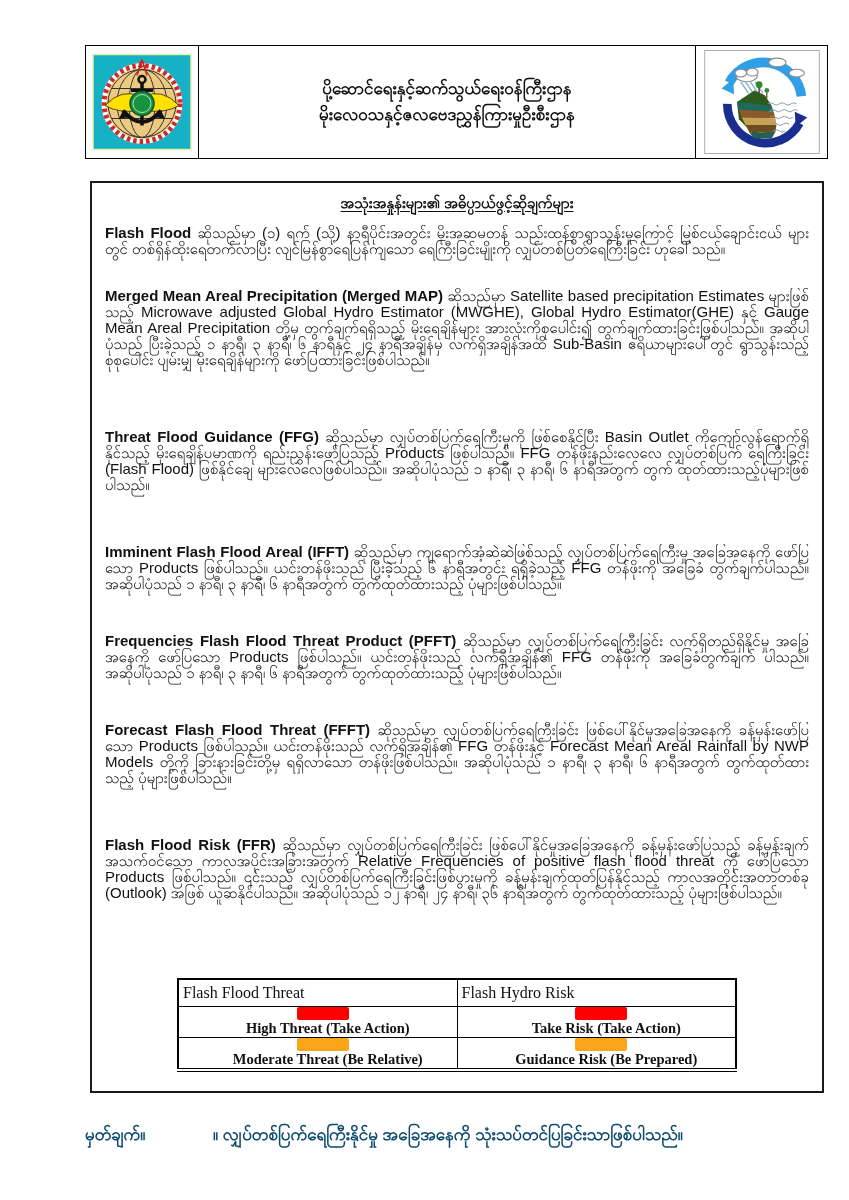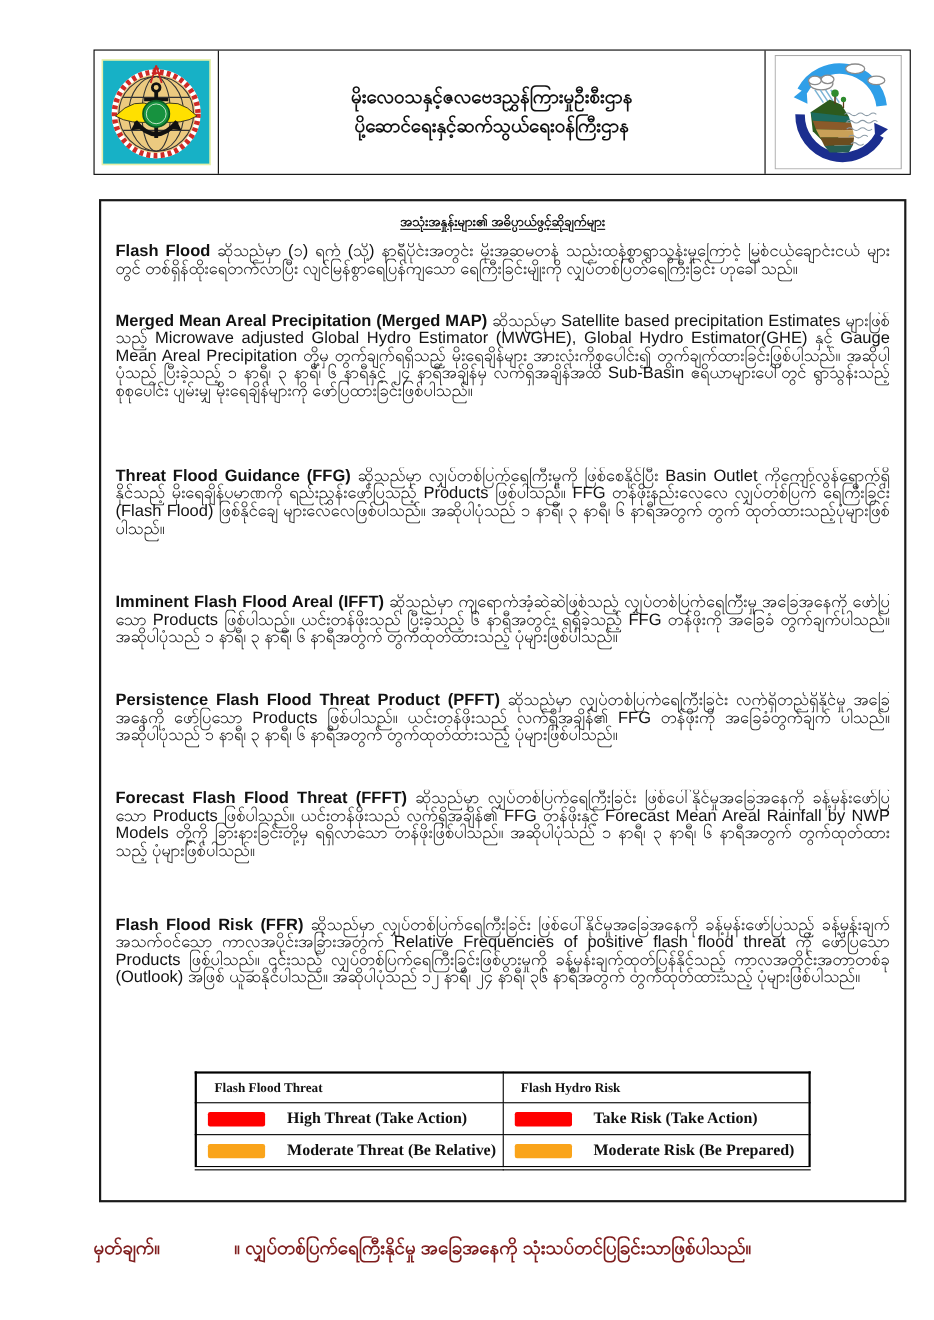--- a/index.html
+++ b/index.html
@@ -18,44 +18,44 @@
   .header-cell-left{width:112px;border-right:1.6px solid #000;display:flex;align-items:center;justify-content:center;}
   .header-cell-center{flex:1;display:flex;flex-direction:column;justify-content:center;text-align:center;
     font-weight:700;font-size:17px;line-height:1.55;}
   .header-cell-right{width:131px;border-left:1.6px solid #000;display:flex;align-items:center;justify-content:center;}
   
   .doc-box{
     margin-top:22px;margin-left:5px;width:734px;height:912px;box-sizing:border-box;
     border:2px solid #1a1a1a;padding:8px 13px 0 13px;overflow:hidden;
   }
   .doc-title{
-    text-align:center;font-weight:700;font-size:12px;margin:2px 0 10px 0;
+    text-align:center;font-weight:700;font-size:15px;margin:2px 0 10px 0;
     text-decoration:underline;text-underline-offset:3px;
   }
   .para{
     font-size:15px;line-height:16px;text-align:justify;margin:0 0 11px 0;overflow:hidden;
   }
   .para b{font-weight:700;}
   .para-l2{height:52px}.para-l3{height:78px}.para-l4{height:104px}.para-l5{height:130px}
   
   .threat-table{
     border-collapse:collapse;margin:1px auto 0 auto;width:560px;
     border:2px solid #000;border-bottom:4px double #000;
     font-family:"Liberation Serif","DejaVu Serif",serif;
   }
   .threat-table th{
-    border:1.3px solid #000;text-align:left;font-weight:700;font-size:12px;
-    padding:3px 16px;height:20px;width:50%;
+    border:1.3px solid #000;text-align:left;font-weight:400;font-size:16px;
+    padding:3px 4px;height:20px;width:50%;
   }
   .threat-table td{border:1.3px solid #000;height:28px;padding:0;}
-  .legend-cell{display:flex;align-items:center;}
+  .legend-cell{display:flex;align-items:center;flex-direction:column;}
   .swatch{display:inline-block;width:52px;height:13px;margin-left:10px;border-radius:2px;flex:0 0 auto;}
   .legend-label{margin-left:20px;font-weight:700;font-size:14.5px;white-space:nowrap;}
   
-  .footer{margin-top:30px;font-weight:700;font-size:17px;color:#7f1d1d;}
+  .footer{margin-top:30px;font-weight:700;font-size:17px;color:#0c4a6e;}
   .note-label{display:inline-block;width:128px;}
   svg{display:block;}
 </style>
 </head>
 <body>
 
 <div class="header">
   <div class="header-cell-left">
     <svg width="100" height="100" viewBox="0 0 100 97" aria-hidden="true">
       <rect x="1" y="1" width="98" height="95" fill="#17b1c6" stroke="#e6f0a8" stroke-width="1.5"></rect>
@@ -73,22 +73,22 @@
       <circle cx="50" cy="26" r="3.5" fill="none" stroke="#111" stroke-width="2.5"></circle>
       <line x1="50" y1="29" x2="50" y2="72" stroke="#111" stroke-width="3.5"></line>
       <line x1="39" y1="37" x2="61" y2="37" stroke="#111" stroke-width="3"></line>
       <path d="M31 57 Q50 80 69 57" fill="none" stroke="#111" stroke-width="4"></path>
       <path d="M31 57 l-4 8 l9 -1 Z M69 57 l4 8 l-9 -1 Z" fill="#111"></path>
       <circle cx="50" cy="50" r="12" fill="#17923f" stroke="#0a5a23" stroke-width="1.5"></circle>
       <circle cx="50" cy="50" r="9" fill="none" stroke="#d9f0d9" stroke-width="0.8"></circle>
     </svg>
   </div>
   <div class="header-cell-center">
+    <div>ပို့ဆောင်ရေးနှင့်ဆက်သွယ်ရေးဝန်ကြီးဌာန</div>
     <div>မိုးလေဝသနှင့်ဇလဗေဒညွှန်ကြားမှုဦးစီးဌာန</div>
-    <div>ပို့ဆောင်ရေးနှင့်ဆက်သွယ်ရေးဝန်ကြီးဌာန</div>
   </div>
   <div class="header-cell-right">
     <svg width="116" height="104" viewBox="0 0 120 108" aria-hidden="true">
       <rect x="0.5" y="0.5" width="119" height="107" fill="#ffffff" stroke="#aaaaaa" stroke-width="1"></rect>
       <path d="M26 34 A40 40 0 0 1 101 48" fill="none" stroke="#2f9fe8" stroke-width="10"></path>
       <path d="M30 30 l-12 10 l13 6 Z" fill="#2f9fe8"></path>
       <path d="M99 76 A40 40 0 0 1 24 56" fill="none" stroke="#1b2e8f" stroke-width="9"></path>
       <path d="M95 80 l12 -10 l-13 -6 Z" fill="#1b2e8f"></path>
       <g stroke="#8b8b8b" stroke-width="1.2" fill="#ffffff">
         <ellipse cx="44" cy="27" rx="11" ry="6"></ellipse>
@@ -132,21 +132,21 @@
   <div class="doc-title">အသုံးအနှုန်းများ၏ အဓိပ္ပာယ်ဖွင့်ဆိုချက်များ</div>
 
   <p class="para para-l2"><b>Flash Flood</b><span> ဆိုသည်မှာ (၁) ရက် (သို့) နာရီပိုင်းအတွင်း မိုးအဆမတန် သည်းထန်စွာရွာသွန်းမှုကြောင့် မြစ်ငယ်ချောင်းငယ် များတွင် တစ်ရှိန်ထိုးရေတက်လာပြီး လျင်မြန်စွာရေပြန်ကျသော ရေကြီးခြင်းမျိုးကို လျှပ်တစ်ပြတ်ရေကြီးခြင်း ဟုခေါ်သည်။</span></p>
 
   <p class="para para-l5"><b>Merged Mean Areal Precipitation (Merged MAP)</b><span> ဆိုသည်မှာ Satellite based precipitation Estimates များဖြစ်သည့် Microwave adjusted Global Hydro Estimator (MWGHE), Global Hydro Estimator(GHE) နှင့် Gauge Mean Areal Precipitation တို့မှ တွက်ချက်ရရှိသည့် မိုးရေချိန်များ အားလုံးကိုစုပေါင်း၍ တွက်ချက်ထားခြင်းဖြစ်ပါသည်။ အဆိုပါ ပုံသည် ပြီးခဲ့သည့် ၁ နာရီ၊ ၃ နာရီ၊ ၆ နာရီနှင့် ၂၄ နာရီအချိန်မှ လက်ရှိအချိန်အထိ Sub-Basin ဧရိယာများပေါ်တွင် ရွာသွန်းသည့် စုစုပေါင်း ပျမ်းမျှ မိုးရေချိန်များကို ဖော်ပြထားခြင်းဖြစ်ပါသည်။</span></p>
 
   <p class="para para-l4"><b>Threat Flood Guidance (FFG)</b><span> ဆိုသည်မှာ လျှပ်တစ်ပြက်ရေကြီးမှုကို ဖြစ်စေနိုင်ပြီး Basin Outlet ကိုကျော်လွန်ရောက်ရှိ နိုင်သည့် မိုးရေချိန်ပမာဏကို ရည်းညွှန်းဖော်ပြသည့် Products ဖြစ်ပါသည်။ FFG တန်ဖိုးနည်းလေလေ လျှပ်တစ်ပြက် ရေကြီးခြင်း (Flash Flood) ဖြစ်နိုင်ချေ များလေလေဖြစ်ပါသည်။ အဆိုပါပုံသည် ၁ နာရီ၊ ၃ နာရီ၊ ၆ နာရီအတွက် တွက် ထုတ်ထားသည့်ပုံများဖြစ်ပါသည်။</span></p>
 
   <p class="para para-l3"><b>Imminent Flash Flood Areal (IFFT)</b><span> ဆိုသည်မှာ ကျရောက်အံ့ဆဲဆဲဖြစ်သည့် လျှပ်တစ်ပြက်ရေကြီးမှု အခြေအနေကို ဖော်ပြသော Products ဖြစ်ပါသည်။ ယင်းတန်ဖိုးသည် ပြီးခဲ့သည့် ၆ နာရီအတွင်း ရရှိခဲ့သည့် FFG တန်ဖိုးကို အခြေခံ တွက်ချက်ပါသည်။ အဆိုပါပုံသည် ၁ နာရီ၊ ၃ နာရီ၊ ၆ နာရီအတွက် တွက်ထုတ်ထားသည့် ပုံများဖြစ်ပါသည်။</span></p>
 
-  <p class="para para-l3"><b>Persistence Flash Flood Threat Product (PFFT)</b><span> ဆိုသည်မှာ လျှပ်တစ်ပြက်ရေကြီးခြင်း လက်ရှိတည်ရှိနိုင်မှု အခြေ အနေကို ဖော်ပြသော Products ဖြစ်ပါသည်။ ယင်းတန်ဖိုးသည် လက်ရှိအချိန်၏ FFG တန်ဖိုးကို အခြေခံတွက်ချက် ပါသည်။ အဆိုပါပုံသည် ၁ နာရီ၊ ၃ နာရီ၊ ၆ နာရီအတွက် တွက်ထုတ်ထားသည့် ပုံများဖြစ်ပါသည်။</span></p>
+  <p class="para para-l3"><b>Frequencies Flash Flood Threat Product (PFFT)</b><span> ဆိုသည်မှာ လျှပ်တစ်ပြက်ရေကြီးခြင်း လက်ရှိတည်ရှိနိုင်မှု အခြေ အနေကို ဖော်ပြသော Products ဖြစ်ပါသည်။ ယင်းတန်ဖိုးသည် လက်ရှိအချိန်၏ FFG တန်ဖိုးကို အခြေခံတွက်ချက် ပါသည်။ အဆိုပါပုံသည် ၁ နာရီ၊ ၃ နာရီ၊ ၆ နာရီအတွက် တွက်ထုတ်ထားသည့် ပုံများဖြစ်ပါသည်။</span></p>
 
   <p class="para para-l4"><b>Forecast Flash Flood Threat (FFFT)</b><span> ဆိုသည်မှာ လျှပ်တစ်ပြက်ရေကြီးခြင်း ဖြစ်ပေါ်နိုင်မှုအခြေအနေကို ခန့်မှန်းဖော်ပြ သော Products ဖြစ်ပါသည်။ ယင်းတန်ဖိုးသည် လက်ရှိအချိန်၏ FFG တန်ဖိုးနှင့် Forecast Mean Areal Rainfall by NWP Models တို့ကို ခြားနားခြင်းတို့မှ ရရှိလာသော တန်ဖိုးဖြစ်ပါသည်။ အဆိုပါပုံသည် ၁ နာရီ၊ ၃ နာရီ၊ ၆ နာရီအတွက် တွက်ထုတ်ထားသည့် ပုံများဖြစ်ပါသည်။</span></p>
 
   <p class="para para-l5"><b>Flash Flood Risk (FFR)</b><span> ဆိုသည်မှာ လျှပ်တစ်ပြက်ရေကြီးခြင်း ဖြစ်ပေါ်နိုင်မှုအခြေအနေကို ခန့်မှန်းဖော်ပြသည့် ခန့်မှန်းချက် အသက်ဝင်သော ကာလအပိုင်းအခြားအတွက် Relative Frequencies of positive flash flood threat ကို ဖော်ပြသော Products ဖြစ်ပါသည်။ ၎င်းသည် လျှပ်တစ်ပြက်ရေကြီးခြင်းဖြစ်ပွားမှုကို ခန့်မှန်းချက်ထုတ်ပြန်နိုင်သည့် ကာလအတိုင်းအတာတစ်ခု (Outlook) အဖြစ် ယူဆနိုင်ပါသည်။ အဆိုပါပုံသည် ၁၂ နာရီ၊ ၂၄ နာရီ၊ ၃၆ နာရီအတွက် တွက်ထုတ်ထားသည့် ပုံများဖြစ်ပါသည်။</span></p>
 
   <table class="threat-table">
     <thead>
       <tr>
         <th>Flash Flood Threat</th>
         <th>Flash Hydro Risk</th>
@@ -170,21 +170,21 @@
       <tr>
         <td>
             <div class="legend-cell">
               <span class="swatch" style="background-color: rgb(250, 164, 26);"></span>
               <span class="legend-label">Moderate Threat (Be Relative)</span>
             </div>
           </td>
         <td>
             <div class="legend-cell">
               <span class="swatch" style="background-color: rgb(250, 164, 26);"></span>
-              <span class="legend-label">Moderate Risk (Be Prepared)</span>
+              <span class="legend-label">Guidance Risk (Be Prepared)</span>
             </div>
           </td>
       </tr>
     </tbody>
   </table>
 </div>
 
 <div class="footer">
   <span class="note-label">မှတ်ချက်။</span><span>။ လျှပ်တစ်ပြက်ရေကြီးနိုင်မှု အခြေအနေကို သုံးသပ်တင်ပြခြင်းသာဖြစ်ပါသည်။</span>
 </div>

